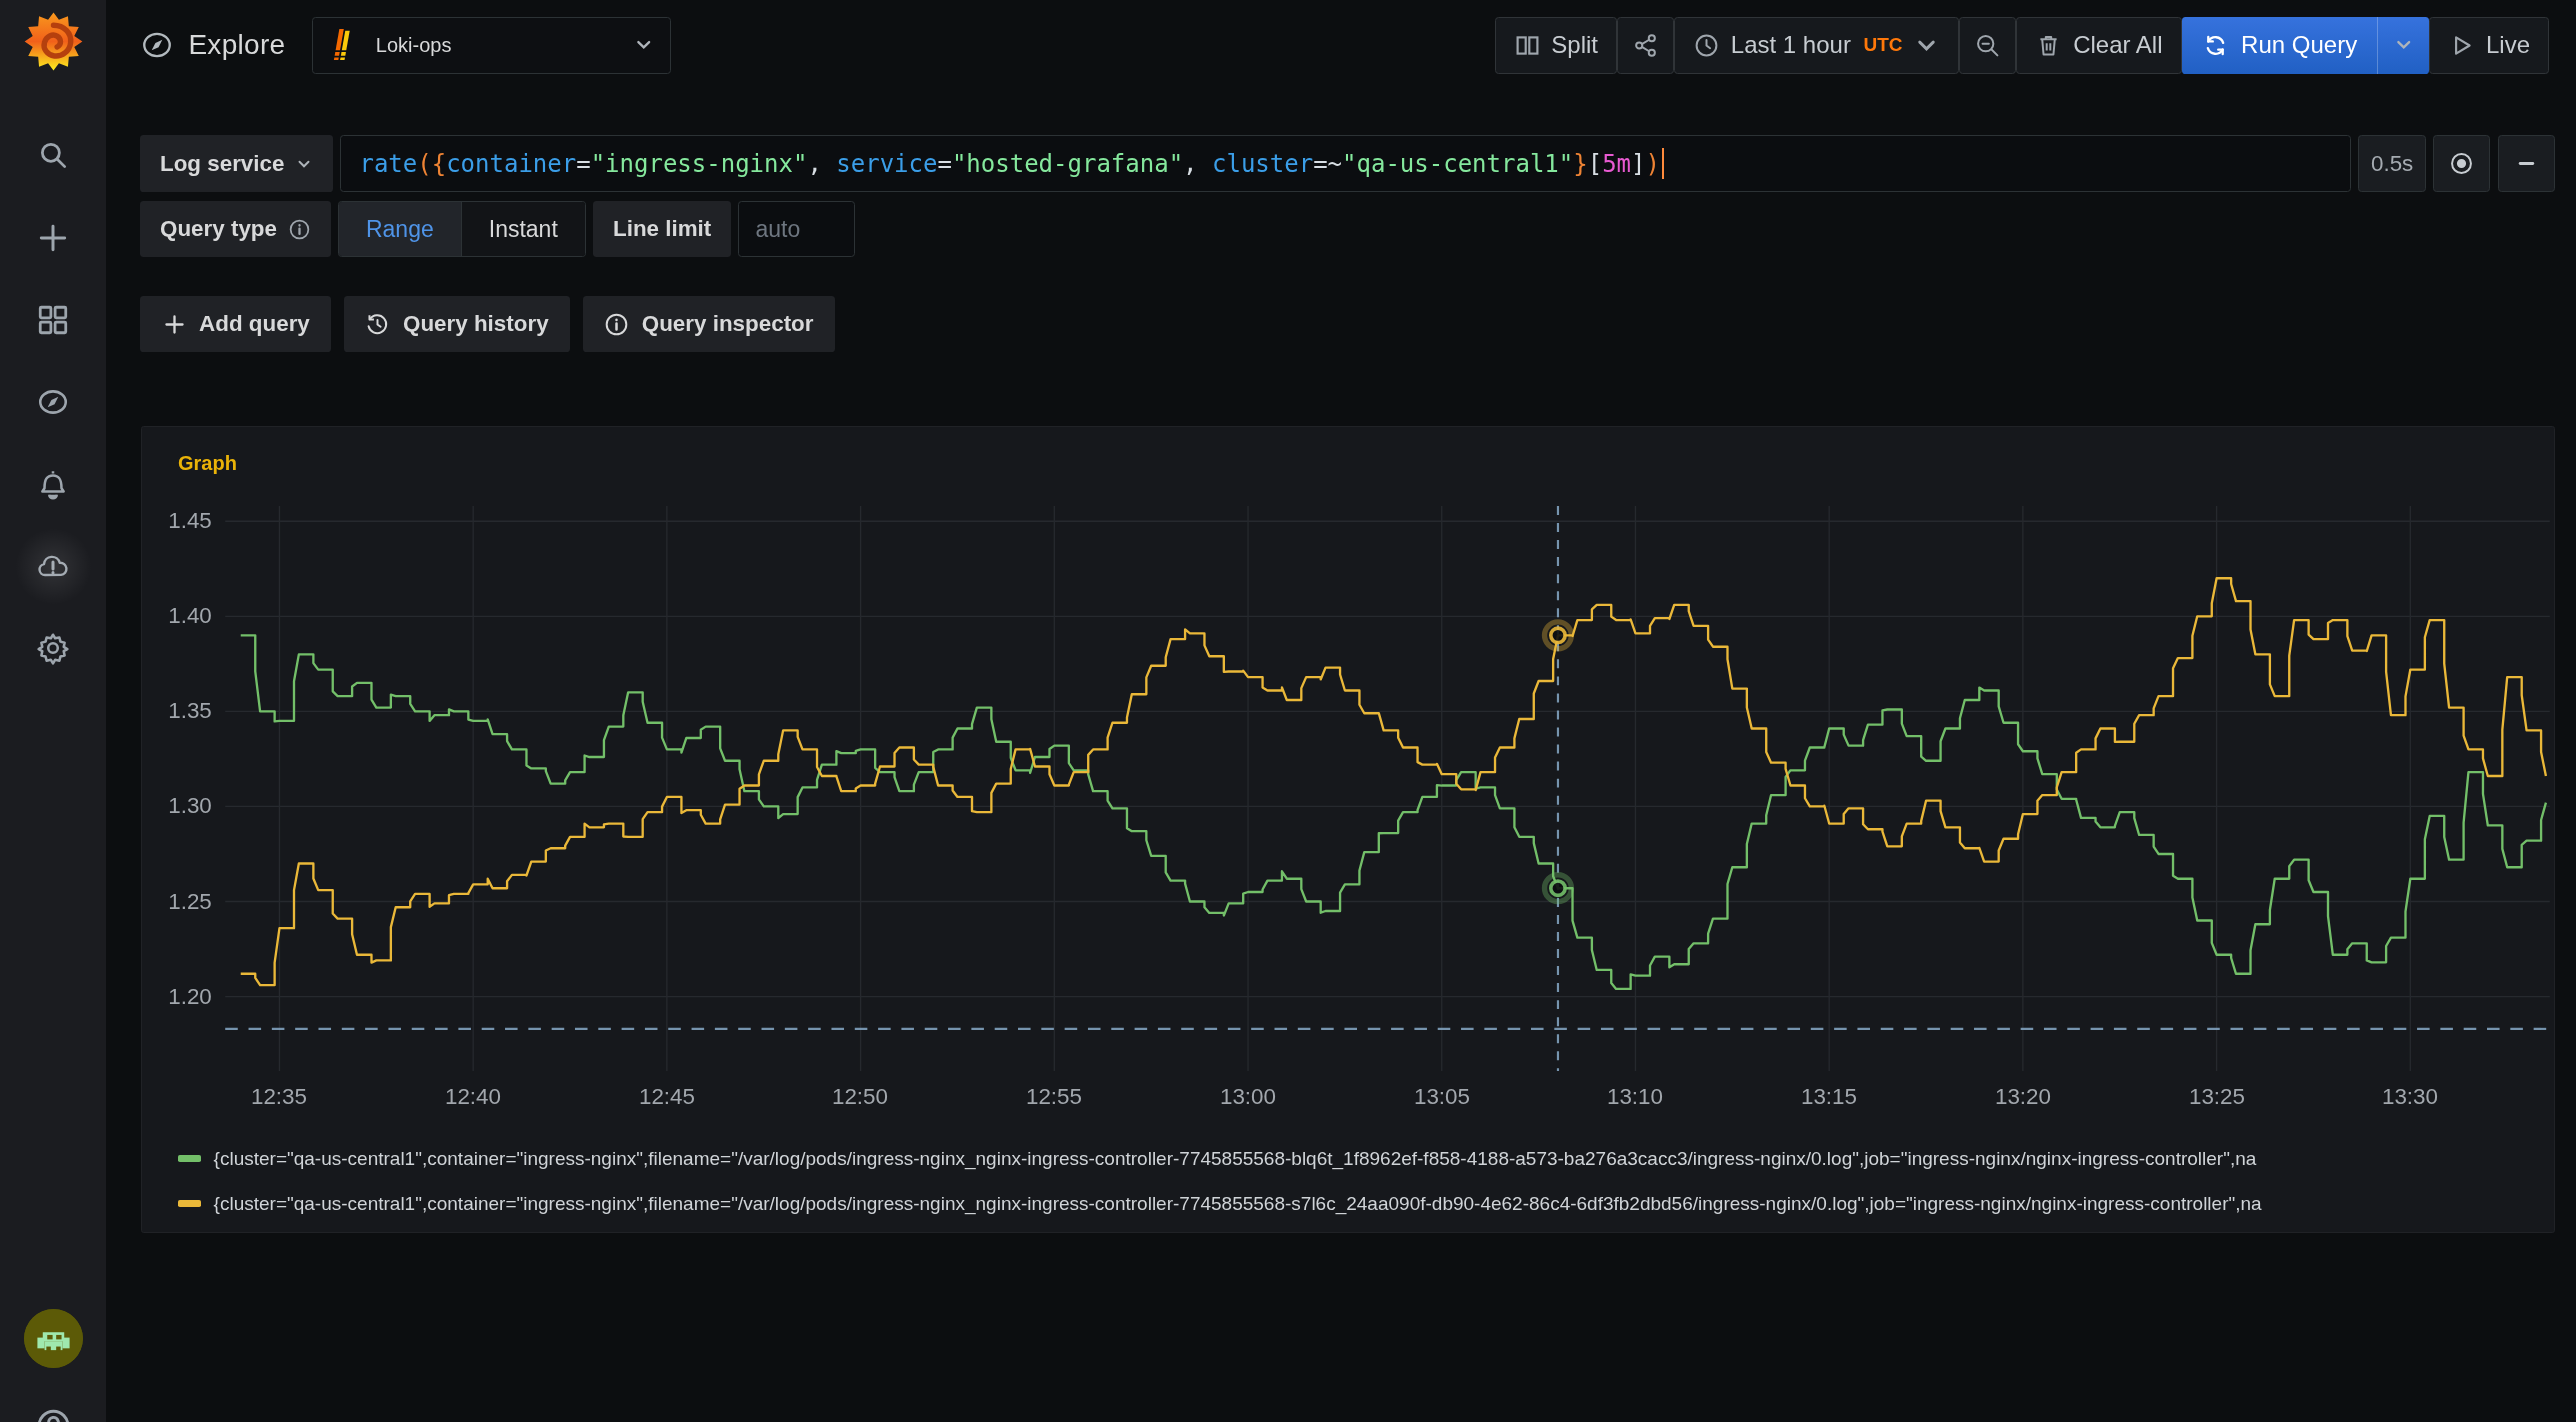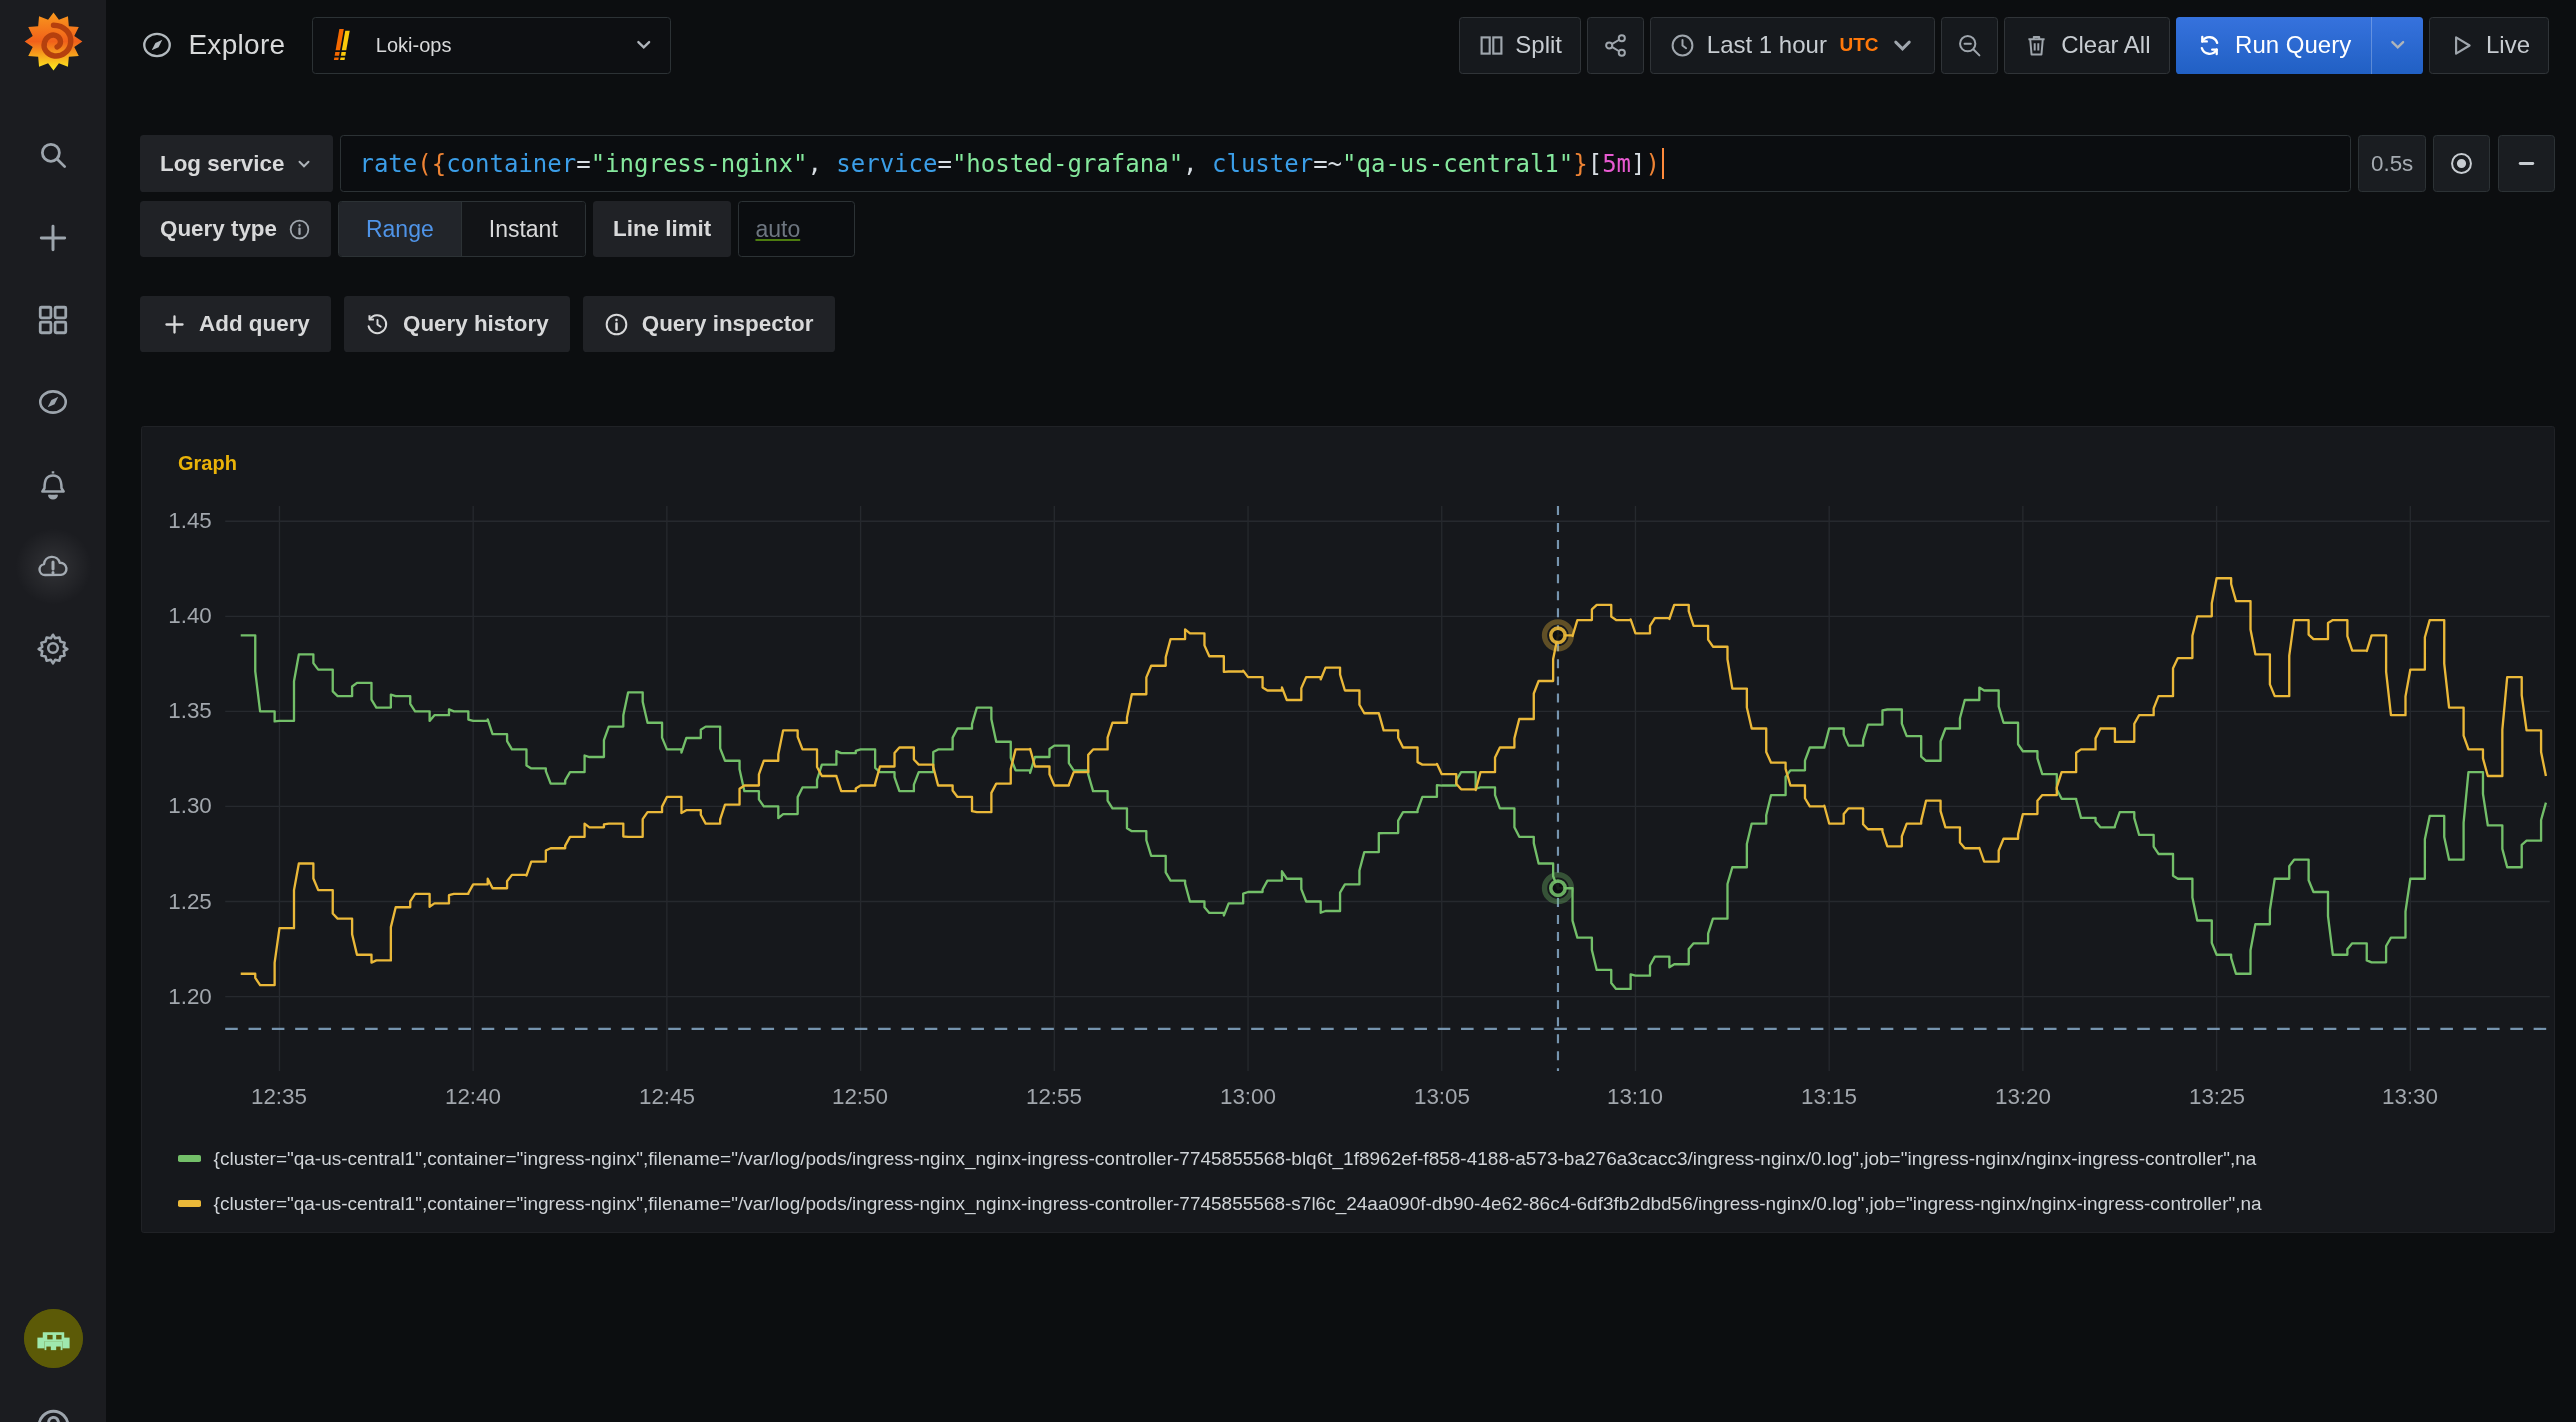--- a/index.html
+++ b/index.html
@@ -30,21 +30,21 @@
   
   .header { display:flex; align-items:center; height:90px; padding:0 27px 0 34px; }
   .explore-title { display:flex; align-items:center; gap:14.4px; color:#d8d9da; }
   .explore-title svg { width:34px; height:34px; color:#b3babf; }
   .explore-title .t { font-size:28px; font-weight:400; letter-spacing:0.3px; }
   .ds-picker { display:flex; align-items:center; margin-left:27px; width:359px; height:57px;
     background:#0d0f12; border:0.9px solid #2c3235; border-radius:3.6px; padding:0 16px; cursor:pointer; }
   .ds-picker .loki { width:32px; height:36px; margin-right:14.4px; }
   .ds-picker .name { font-size:20px; flex:1; }
   .chev { width:21.5px; height:21.5px; color:#aeb4ba; }
-  .header-right { margin-left:auto; display:flex; align-items:flex-end; gap:6px; }
+  .header-right { margin-left:auto; display:flex; align-items:flex-end; gap:0; }
   .btn { display:flex; align-items:center; gap:10.8px; height:57px; padding:0 18px;
     background:#16191d; border:0.9px solid #303438; border-radius:3.6px;
     color:#c7ccd1; font-size:24px; font-weight:500; cursor:pointer; white-space:nowrap; }
   .btn svg { width:27px; height:27px; color:#9fa6ad; }
   .btn.square { width:57px; justify-content:center; padding:0; }
   .utc { color:#ff780a; font-size:19px; font-weight:700; margin-left:1.8px; }
   .run-btn { display:flex; height:57px; border-radius:3.6px; overflow:hidden; cursor:pointer; }
   .run-main { display:flex; align-items:center; gap:12.6px; padding:0 20px;
     background:linear-gradient(180deg,#3672dd,#2160c4); color:#fff; font-size:24px; font-weight:500; }
   .run-main svg { width:27px; height:27px; color:#fff; }
@@ -72,21 +72,21 @@
   .icon-btn { width:57px; display:flex; align-items:center; justify-content:center;
     background:#1a1d21; border:0.9px solid #2c3235; border-radius:3.6px; color:#c7ccd1; cursor:pointer; }
   .icon-btn svg { width:27px; height:27px; }
 
   .orow { display:flex; align-items:stretch; gap:7.2px; margin-top:9px; height:56px; }
   .seg { display:flex; border:0.9px solid #2c3235; border-radius:3.6px; overflow:hidden; }
   .seg-item { display:flex; align-items:center; padding:0 27px; font-size:23px; cursor:pointer; }
   .seg-item.active { background:#22252a; color:#4f94e8; }
   .seg-item.idle { background:#121417; color:#d8d9da; border-left:0.9px solid #2c3235; }
   .auto-input { width:117px; background:#0b0d10; border:0.9px solid #2c3235; border-radius:3.6px;
-    color:#4d7c0f; font-size:23px; padding:0 16px; outline:none;text-decoration:underline; }
+    color:#4d7c0f; font-size:23px; padding:0 16px; outline:none; }
   .auto-input::placeholder { color:#6e7680; }
 
   .arow { display:flex; gap:12.6px; margin-top:39px; height:56px; }
   .action-btn { display:flex; align-items:center; gap:12.6px; background:#202226; border-radius:3.6px;
     padding:0 21.5px; font-size:22.4px; font-weight:700; color:#d8d9da; cursor:pointer; }
   .action-btn svg { width:25px; height:25px; color:#d8d9da; }
 
   
   .panel { position:relative; margin:74px 21.5px 0 35px; width:2414px; height:807px;
     background:#16181c; border:0.9px solid #202226; border-radius:2.7px; }

